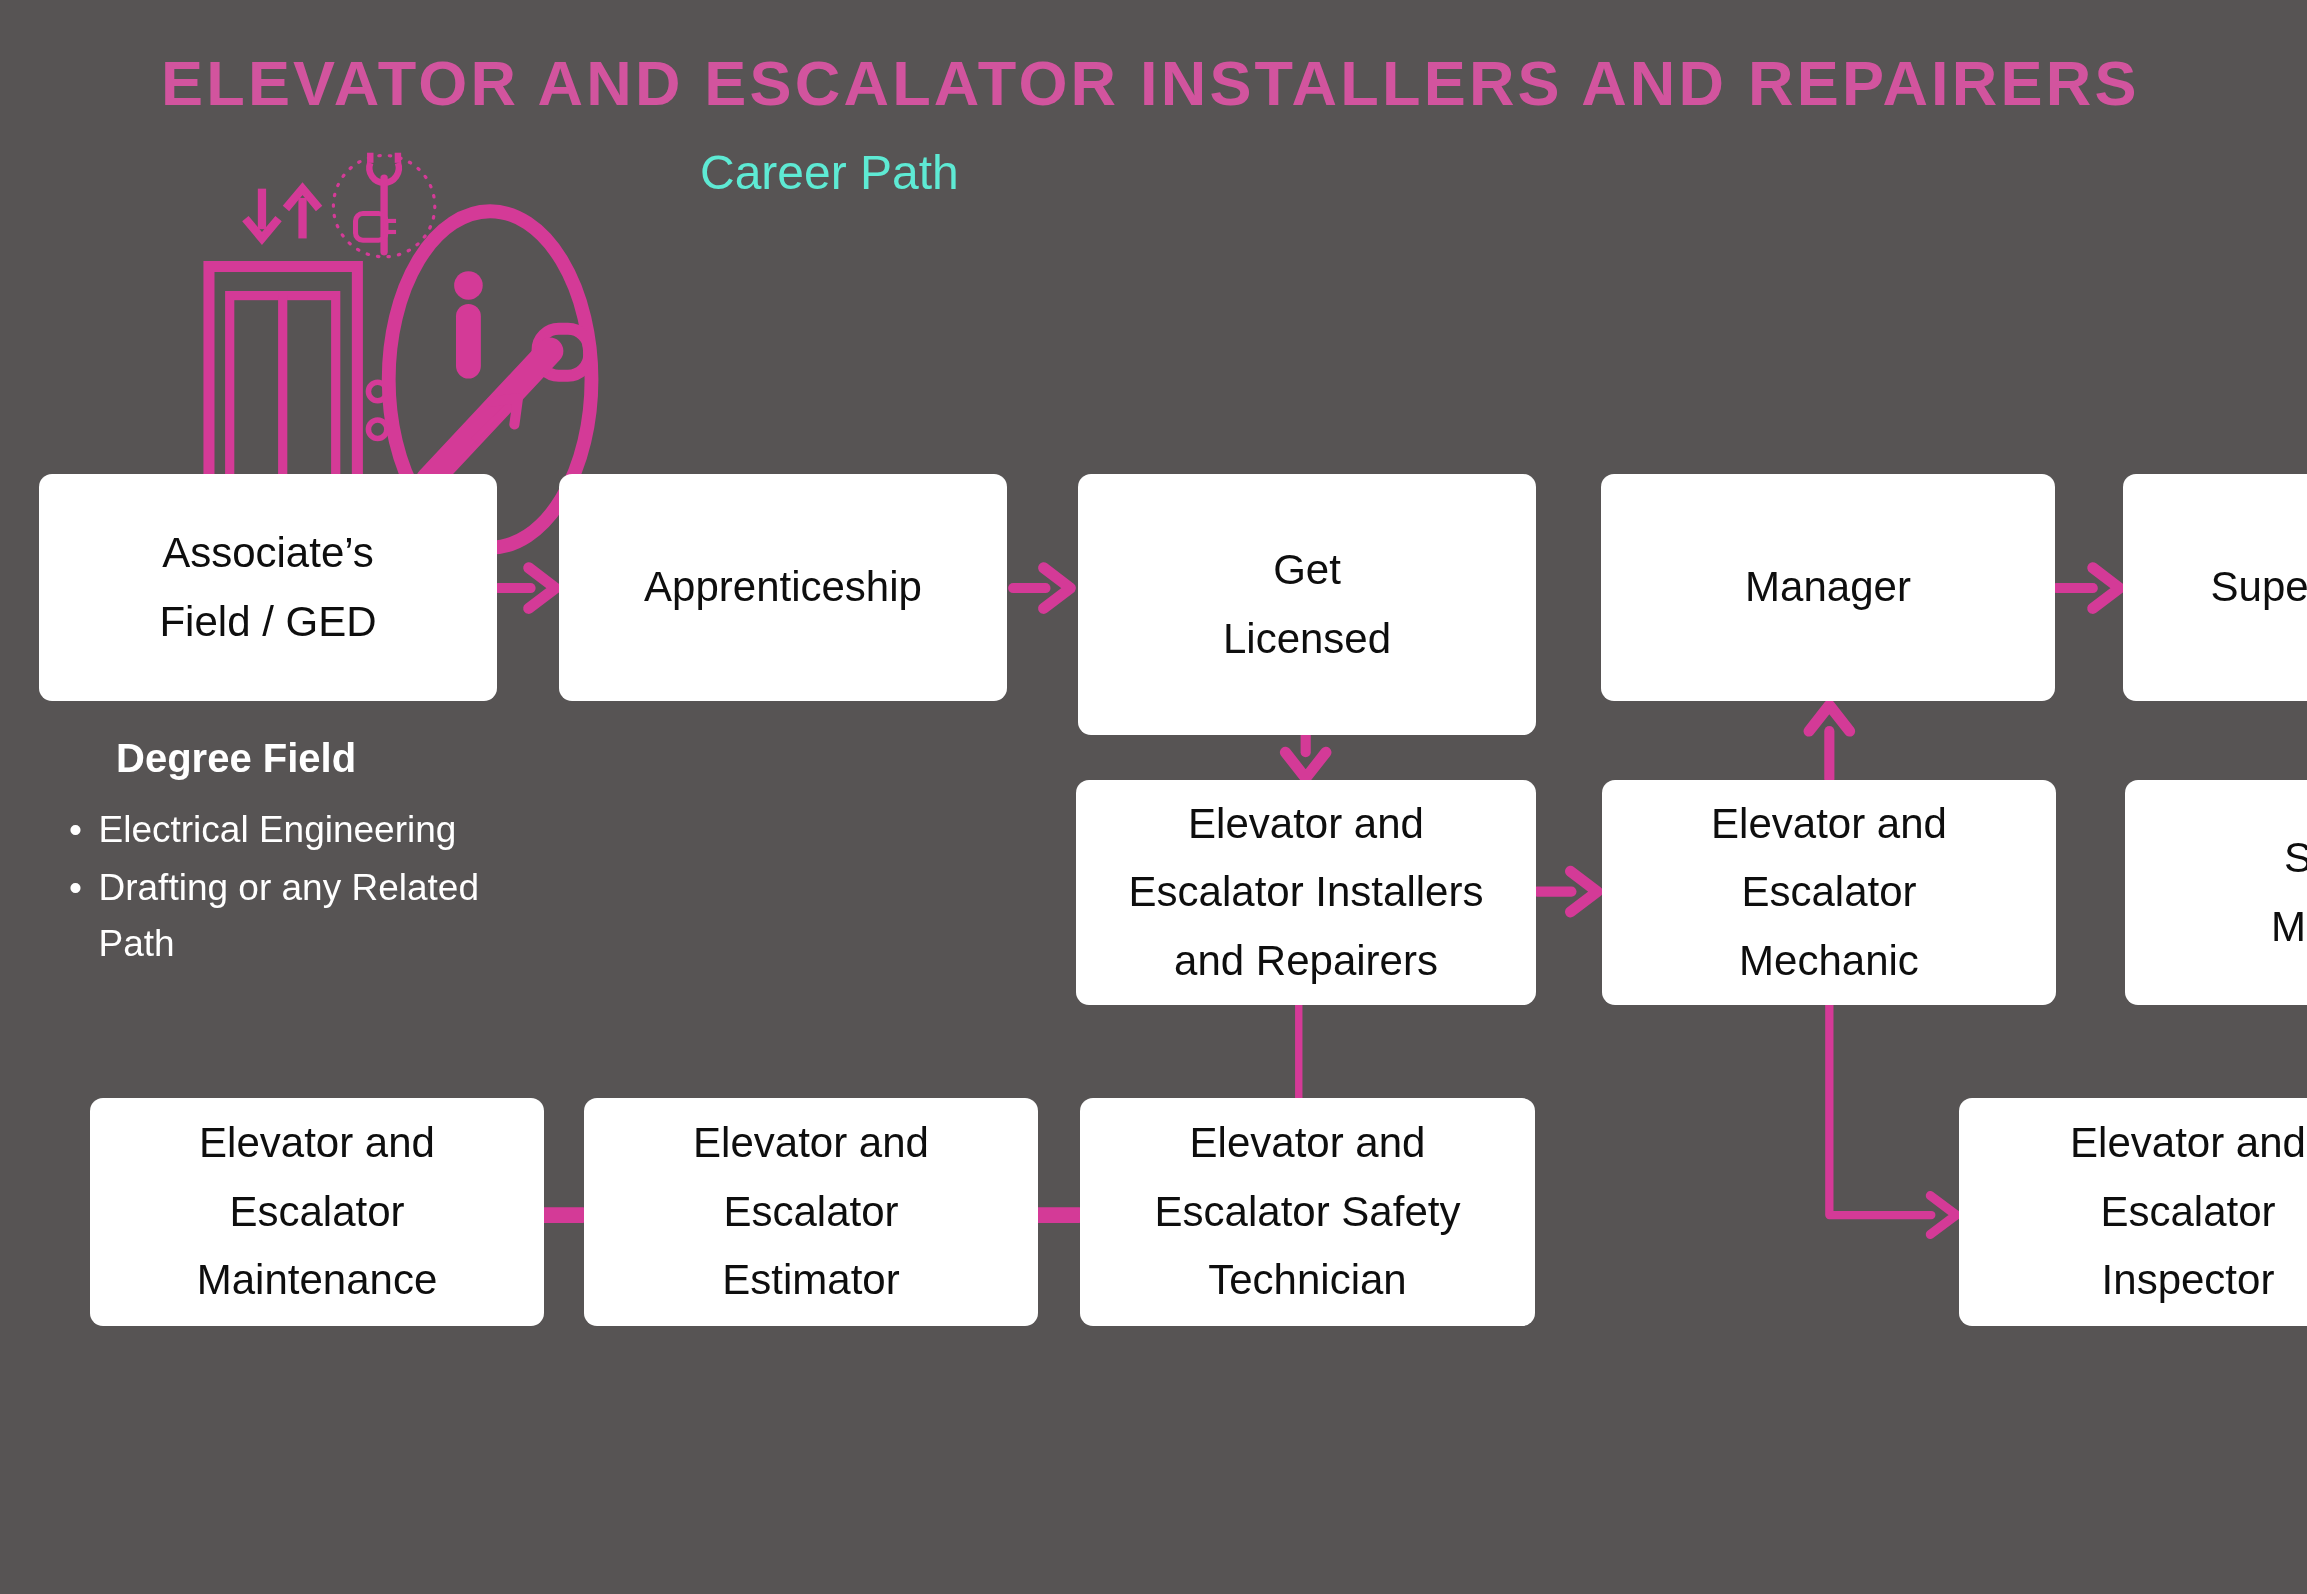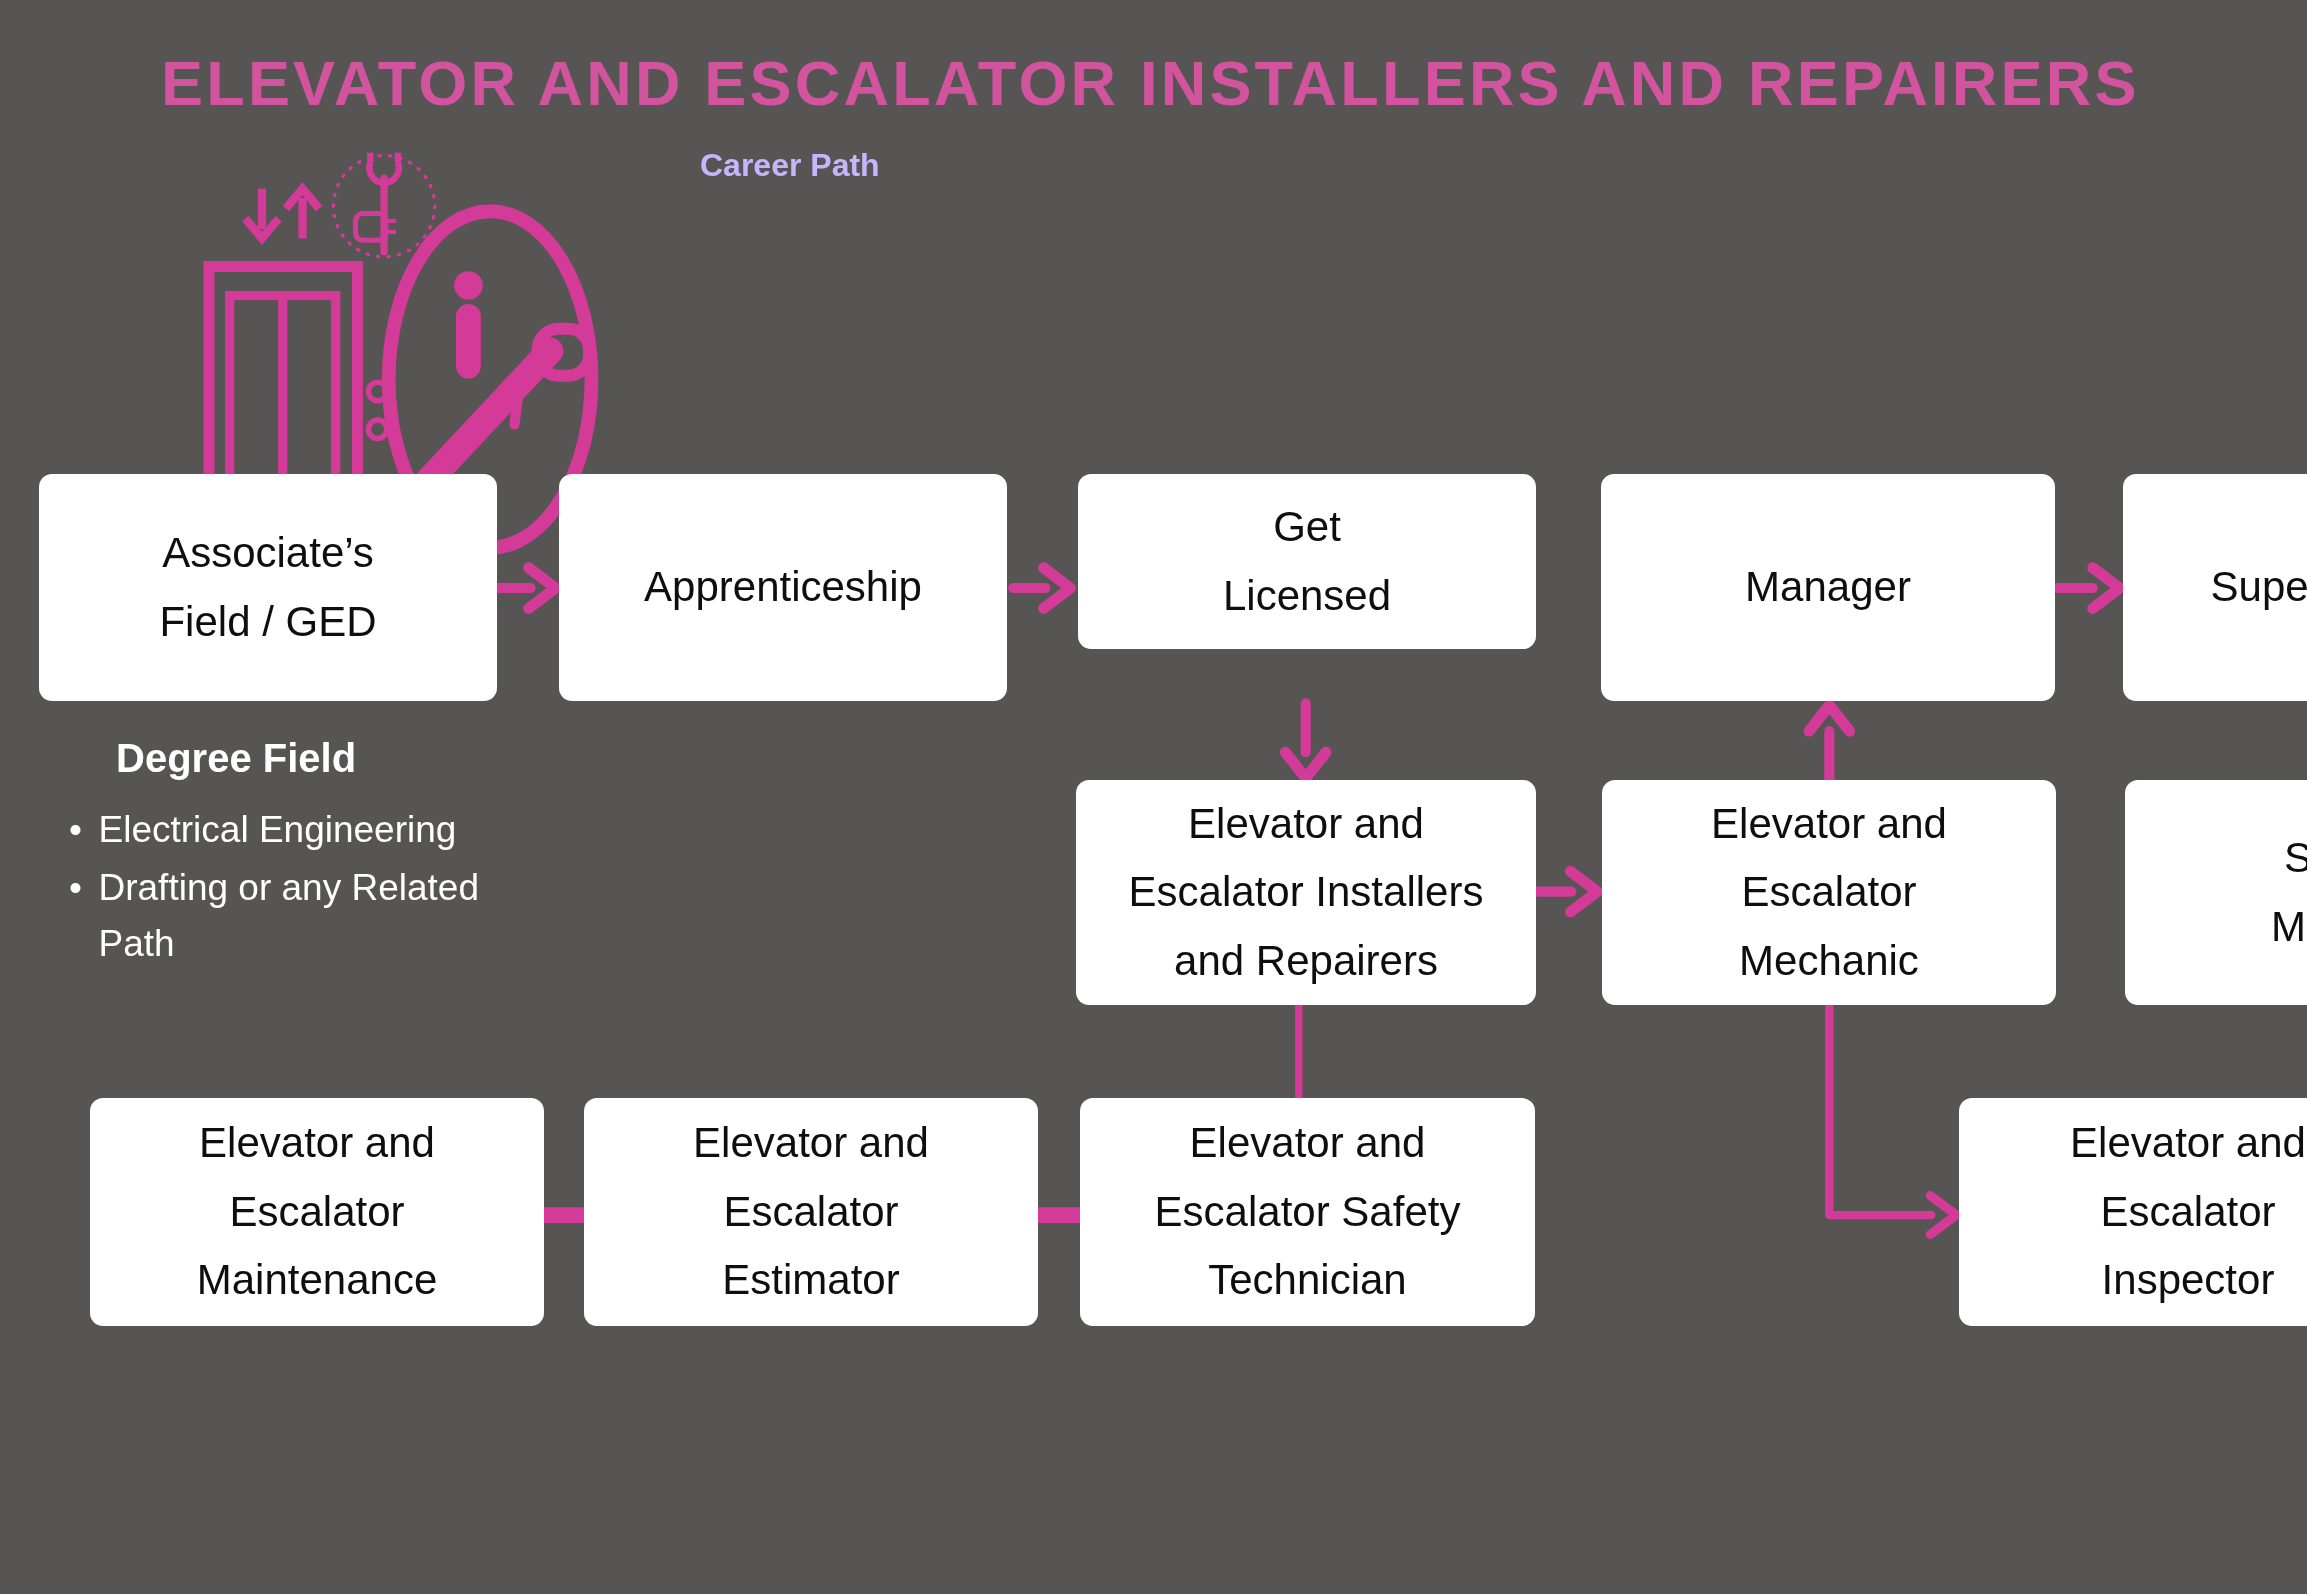--- a/index.html
+++ b/index.html
@@ -14,21 +14,21 @@
     width: 3189px; height: 1595px;
     background: #575454;
   }
   .page-title {
     position: absolute; left: 161px; top: 52px;
     font-size: 63px; font-weight: 700; letter-spacing: 3.2px;
     color: #d2549e; line-height: 1; white-space: nowrap;
   }
   .subtitle {
     position: absolute; left: 700px; top: 149px;
-    font-size: 32px; font-weight: 700; color: #c4b5fd;
+    font-size: 48px; font-weight: 400; color: #5eead4;
     line-height: 1; white-space: nowrap;
   }
   .node {
     position: absolute;
     background: #ffffff;
     border-radius: 13px;
     display: flex; align-items: center; justify-content: center;
     text-align: center;
     white-space: pre-line;
     font-size: 42px; line-height: 1.63; color: #0e0e0e;
@@ -153,21 +153,21 @@
       <line class="conn" x1="2250" y1="2633" x2="2339" y2="2633" stroke-width="34"></line>
     </g>
     <g>
       <line class="conn" x1="5239" y1="2633" x2="5319" y2="2633" stroke-width="34"></line>
     </g>
   </svg>
 
   <div class="node" style="left:39px;   top:474px; width:458px; height:227px;">Associate’s
 Field / GED</div>
   <div class="node" style="left:559px; top:474px; width:448px; height:227px;">Apprenticeship</div>
-  <div class="node" style="left:1078px; top:474px; width:458px; height:175px;">Get
+  <div class="node" style="left:1078px; top:474px; width:458px; height:261px;">Get
 Licensed</div>
   <div class="node" style="left:1601px; top:474px; width:454px; height:227px;">Manager</div>
   <div class="node" style="left:2123px; top:474px; width:460px; height:227px;">Superintendent</div>
 
   <div class="node" style="left:1076px; top:780px; width:460px; height:225px;">Elevator and
 Escalator Installers
 and Repairers</div>
   <div class="node" style="left:1602px; top:780px; width:454px; height:225px;">Elevator and
 Escalator
 Mechanic</div>

